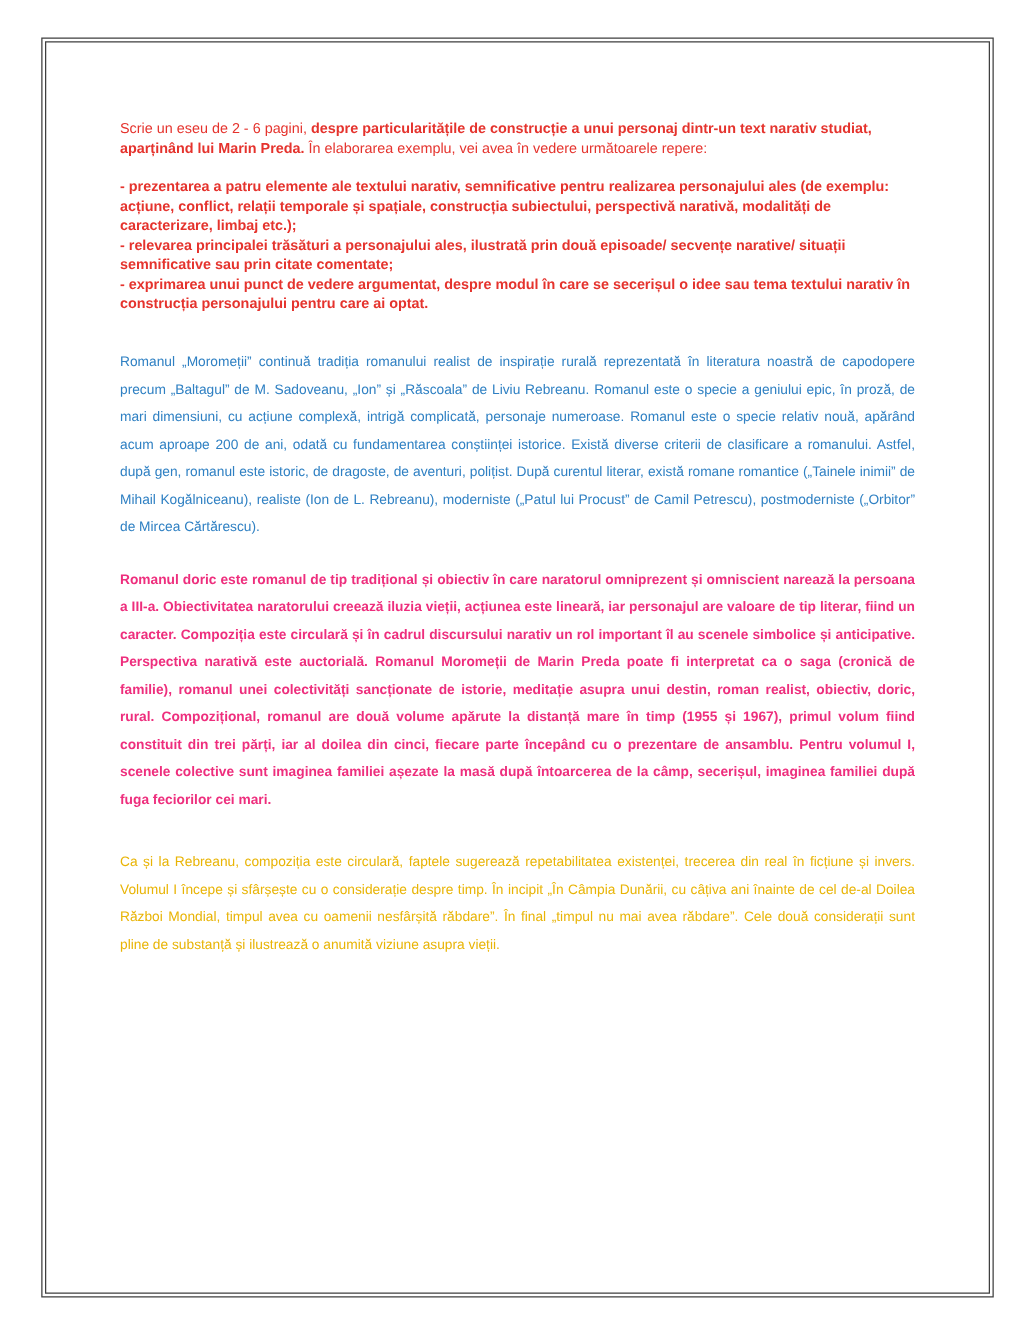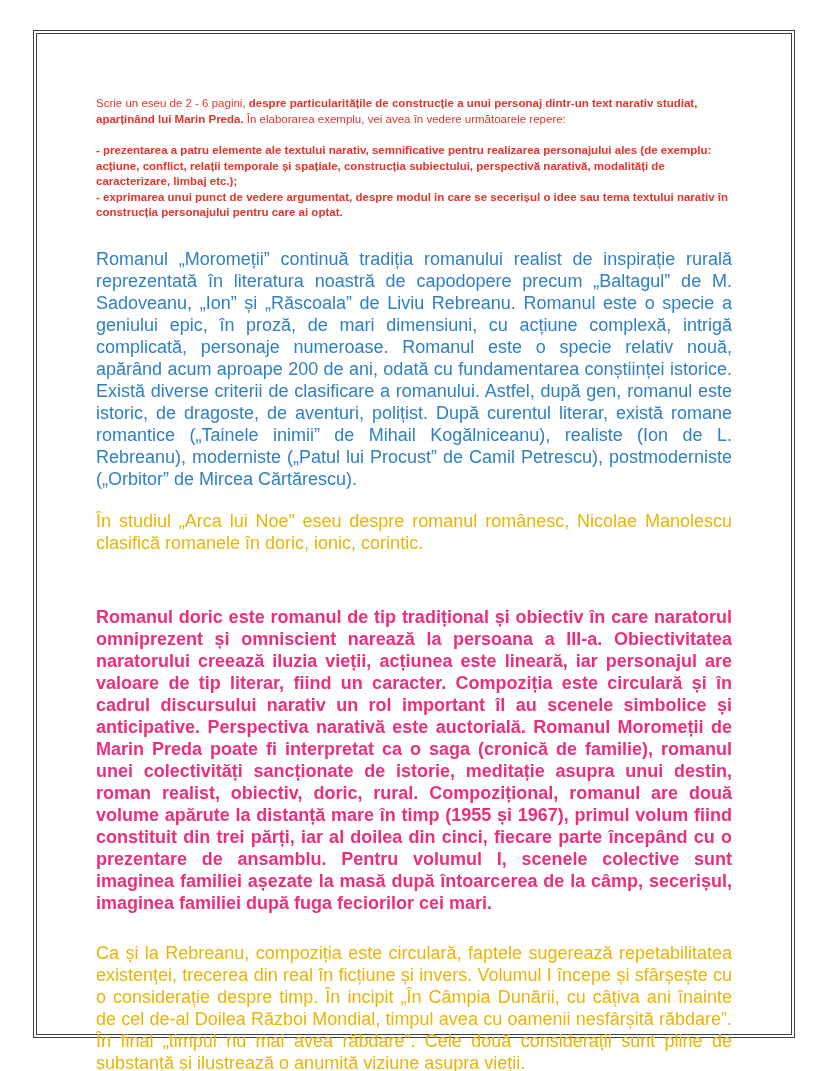--- a/index.html
+++ b/index.html
@@ -42,21 +42,21 @@
   .req {
     color: var(--prompt_red, #e5332d);
     font-size: 11.5px;
     line-height: 15.5px;
     margin: 0;
     text-align: left;
   }
 
   
   .para {
-    font-size: 18px;
+    font-size: 11px;
     line-height: 22px;
     text-align: justify;
     margin: 0 4px 22px 0;
   }
   .para.c-blue   { color: var(--blue,   #2f80c3); }
   .para.c-yellow { color: var(--yellow, #eab308); }
   .para.c-pink   { color: var(--pink,   #ee2e7d); }
 
   .mb-sm  { margin-bottom: 20px; }
   .mb-lg  { margin-bottom: 52px; }
@@ -66,24 +66,24 @@
 </head>
 <body>
 
 <div class="page-frame">
   <div class="page-content">
 
     <p class="prompt"><span>Scrie un eseu de 2 - 6 pagini, </span><b>despre particularitățile de construcție a unui personaj dintr-un text narativ studiat, aparținând lui Marin Preda.</b><span> În elaborarea exemplu, vei avea în vedere următoarele repere:</span></p>
 
     <div class="requirements">
       <p class="req">- prezentarea a patru elemente ale textului narativ, semnificative pentru realizarea personajului ales (de exemplu: acțiune, conflict, relații temporale și spațiale, construcția subiectului, perspectivă narativă, modalități de caracterizare, limbaj etc.);</p>
+      <p class="req">- relevarea principalei trăsături a personajului ales, ilustrată prin două episoade/ secvențe narative/ situații semnificative sau prin citate comentate;</p>
       <p class="req">- exprimarea unui punct de vedere argumentat, despre modul în care se secerișul o idee sau tema textului narativ în construcția personajului pentru care ai optat.</p>
     </div>
 
     <div>
       <p class="para c-blue mb-sm">Romanul „Moromeții” continuă tradiția romanului realist de inspirație rurală reprezentată în literatura noastră de capodopere precum „Baltagul” de M. Sadoveanu, „Ion” și „Răscoala” de Liviu Rebreanu. Romanul este o specie a geniului epic, în proză, de mari dimensiuni, cu acțiune complexă, intrigă complicată, personaje numeroase. Romanul este o specie relativ nouă, apărând acum aproape 200 de ani, odată cu fundamentarea conștiinței istorice. Există diverse criterii de clasificare a romanului. Astfel, după gen, romanul este istoric, de dragoste, de aventuri, polițist. După curentul literar, există romane romantice („Tainele inimii” de Mihail Kogălniceanu), realiste (Ion de L. Rebreanu), moderniste („Patul lui Procust” de Camil Petrescu), postmoderniste („Orbitor” de Mircea Cărtărescu).</p>
-      <p class="para c-yellow mb-lg">În studiul „Arca lui Noe” eseu despre romanul românesc, Nicolae Manolescu clasifică romanele în doric, ionic, corintic.</p>
       <p class="para c-pink mb-md">Romanul doric este romanul de tip tradițional și obiectiv în care naratorul omniprezent și omniscient narează la persoana a III-a. Obiectivitatea naratorului creează iluzia vieții, acțiunea este lineară, iar personajul are valoare de tip literar, fiind un caracter. Compoziția este circulară și în cadrul discursului narativ un rol important îl au scenele simbolice și anticipative. Perspectiva narativă este auctorială. Romanul Moromeții de Marin Preda poate fi interpretat ca o saga (cronică de familie), romanul unei colectivități sancționate de istorie, meditație asupra unui destin, roman realist, obiectiv, doric, rural. Compozițional, romanul are două volume apărute la distanță mare în timp (1955 și 1967), primul volum fiind constituit din trei părți, iar al doilea din cinci, fiecare parte începând cu o prezentare de ansamblu. Pentru volumul I, scenele colective sunt imaginea familiei așezate la masă după întoarcerea de la câmp, secerișul, imaginea familiei după fuga feciorilor cei mari.</p>
       <p class="para c-yellow mb-0">Ca și la Rebreanu, compoziția este circulară, faptele sugerează repetabilitatea existenței, trecerea din real în ficțiune și invers. Volumul I începe și sfârșește cu o considerație despre timp. În incipit „În Câmpia Dunării, cu câțiva ani înainte de cel de-al Doilea Război Mondial, timpul avea cu oamenii nesfârșită răbdare”. În final „timpul nu mai avea răbdare”. Cele două considerații sunt pline de substanță și ilustrează o anumită viziune asupra vieții.</p>
     </div>
 
   </div>
 </div>
 
 </body></html>

